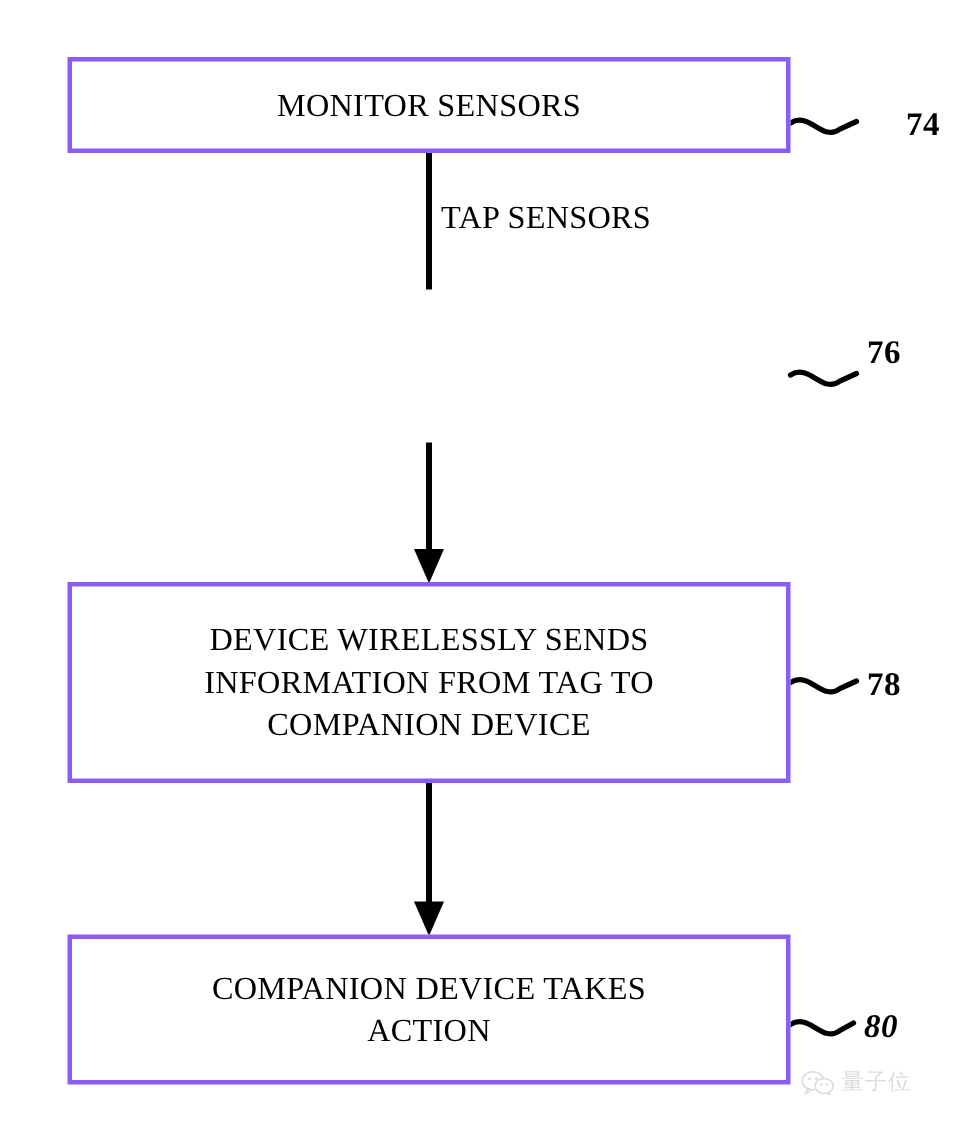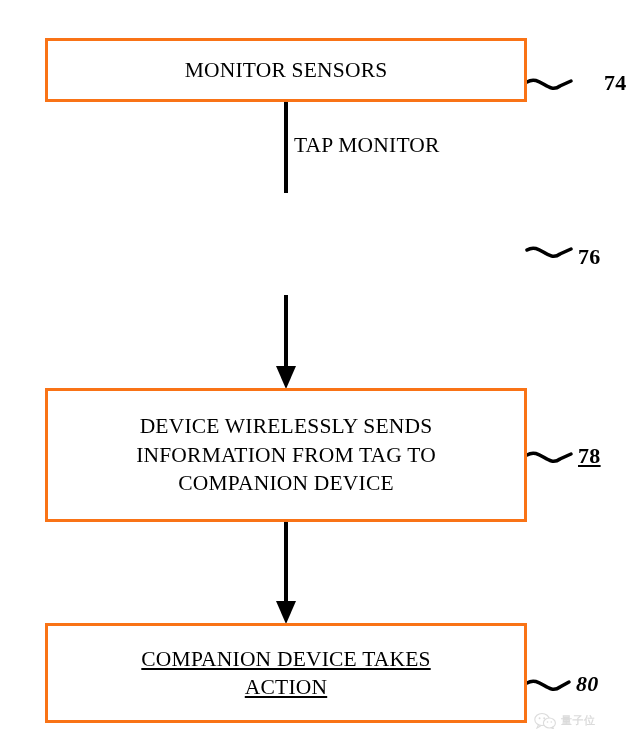--- a/index.html
+++ b/index.html
@@ -14,39 +14,39 @@
     background: #ffffff;
     overflow: hidden;
     font-family: "Liberation Serif", "DejaVu Serif", serif;
     color: #000000;
   }
 
   
   .node {
     position: absolute;
     box-sizing: border-box;
-    border: 3px solid #f97316;
+    border: 3px solid #8b5cf6;
     background: #ffffff;
     display: flex;
     align-items: center;
     justify-content: center;
     text-align: center;
   }
   .node-label {
     font-size: 21.5px;
     line-height: 1.32;
     letter-spacing: 0.2px;
     white-space: pre-line;
     padding: 0 14px;
   }
 
   #node-74 { left: 45px; top: 38px;  width: 482px; height: 64px; }
   #node-76 { left: 45px; top: 193px; width: 482px; height: 102px; }
   #node-78 { left: 45px; top: 388px; width: 482px; height: 134px; align-items: center; }
-  #node-80 { left: 45px; top: 623px; width: 482px; height: 100px; text-decoration: underline; }
+  #node-80 { left: 45px; top: 623px; width: 482px; height: 100px; }
 
   
   .connector {
     position: absolute;
     left: 0;
     top: 0;
     width: 640px;
     height: 751px;
     pointer-events: none;
   }
@@ -62,40 +62,39 @@
 
   
   .ref-num {
     position: absolute;
     font-size: 22px;
     font-weight: bold;
     letter-spacing: 0.3px;
     white-space: nowrap;
   }
   #ref-74 { left: 580px; top: 70px; margin-left: 24px; }
-  #ref-76 { left: 578px; top: 244px; }
-  #ref-78 { left: 578px; top: 443px; text-decoration: underline; }
+  #ref-76 { left: 578px; top: 222px; }
+  #ref-78 { left: 578px; top: 443px; }
   #ref-80 { left: 576px; top: 671px; font-style: italic; }
 
   
   #watermark {
     position: absolute;
     left: 534px;
     top: 712px;
     display: flex;
     align-items: center;
     gap: 5px;
     opacity: 0.30;
   }
   #watermark .wm-text {
     font-family: "DejaVu Sans", sans-serif;
-    font-size: 11px;
+    font-size: 15px;
     color: #8a8a8a;
     letter-spacing: 0.5px;
-    font-weight: bold;
   }
 </style>
 </head>
 <body>
 
 <div id="canvas">
 
   <svg class="connector" viewBox="0 0 640 751" xmlns="http://www.w3.org/2000/svg">
 
     <line x1="286" y1="102" x2="286" y2="193" stroke="#000000" stroke-width="4"></line>
@@ -121,21 +120,21 @@
     <span class="node-label">DEVICE WIRELESSLY SENDS
 INFORMATION FROM TAG TO
 COMPANION DEVICE</span>
   </div>
 
   <div class="node" id="node-80">
     <span class="node-label">COMPANION DEVICE TAKES
 ACTION</span>
   </div>
 
-  <div class="edge-label" id="edge-label-tap">TAP MONITOR</div>
+  <div class="edge-label" id="edge-label-tap">TAP SENSORS</div>
 
   <div class="ref-num" id="ref-74">74</div>
   <div class="ref-num" id="ref-76">76</div>
   <div class="ref-num" id="ref-78">78</div>
   <div class="ref-num" id="ref-80">80</div>
 
   <div id="watermark">
     <svg width="22" height="17" viewBox="0 0 22 17" xmlns="http://www.w3.org/2000/svg">
       <ellipse cx="8" cy="7.5" rx="7.2" ry="6" fill="none" stroke="#8a8a8a" stroke-width="1.1"></ellipse>
       <path d="M 4.5 12.6 L 3 16 L 6.6 13.9" fill="none" stroke="#8a8a8a" stroke-width="1.1"></path>

